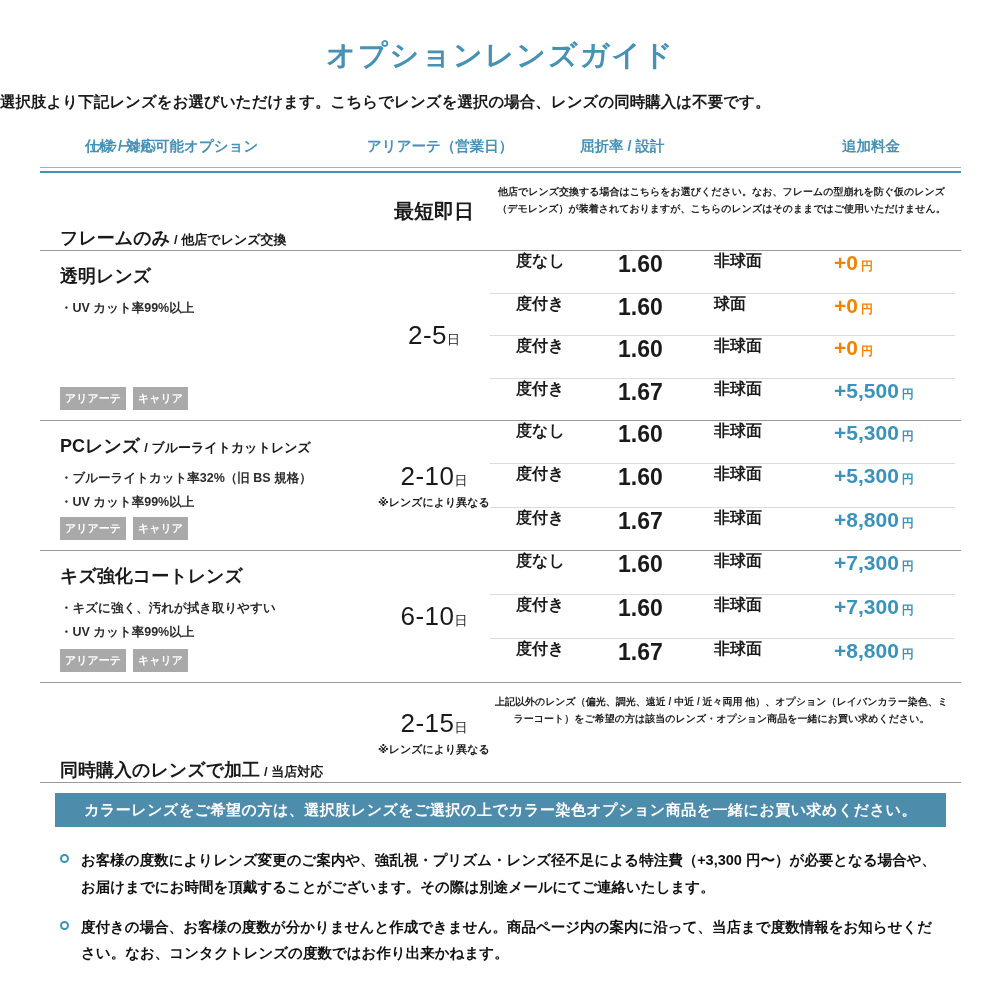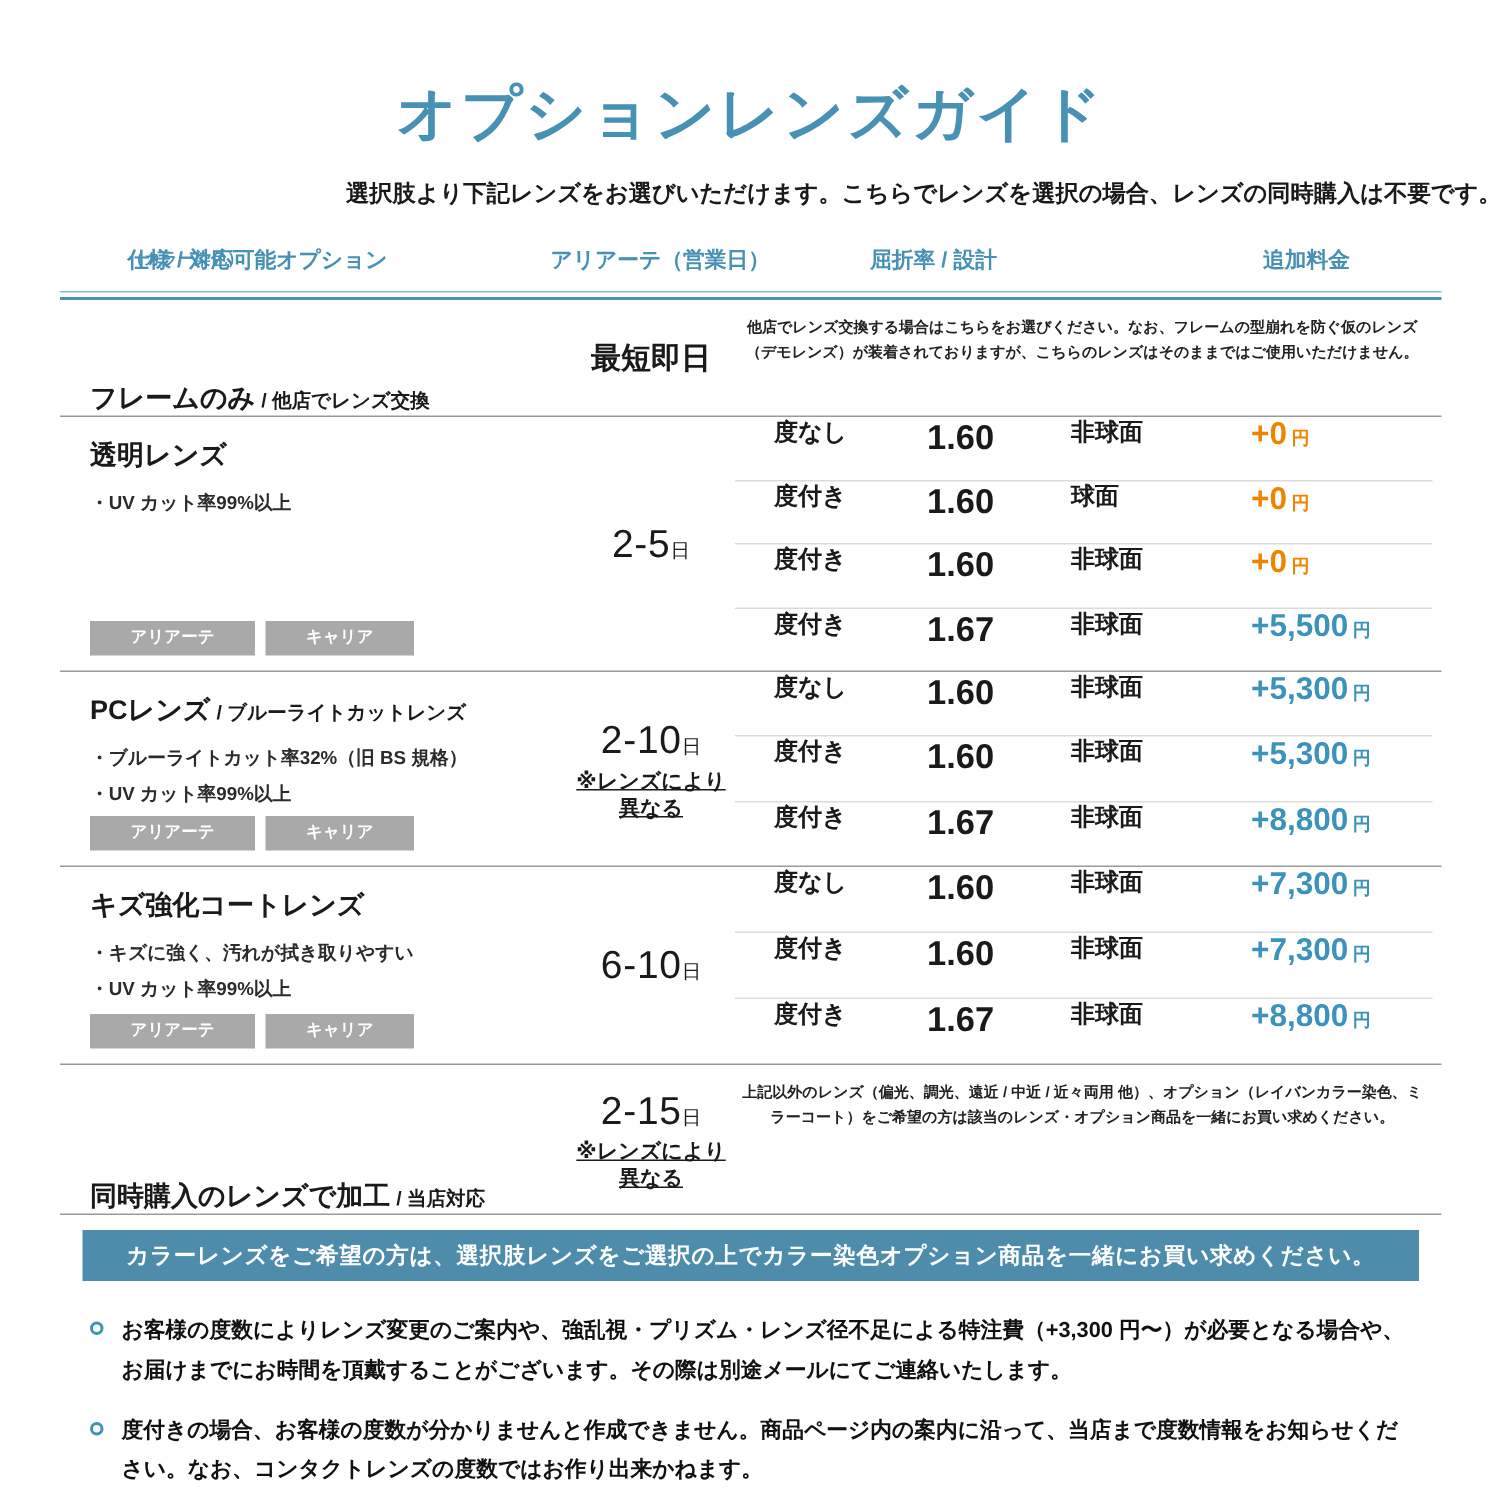--- a/index.html
+++ b/index.html
@@ -6,25 +6,25 @@
   html,body { background:#ffffff; }
   body {
     width:1001px; height:1000px;
     font-family:"Liberation Sans","DejaVu Sans",sans-serif;
     color:#1a1a1a; overflow:hidden;
   }
   .page { width:1001px; height:1000px; position:relative; }
 
   
   .title {
-    padding-top:48px; text-align:center;
-    font-size:40px; font-weight:bold; color:#4691b4; letter-spacing:2px;
+    padding-top:36px; text-align:center;
+    font-size:29px; font-weight:bold; color:#4691b4; letter-spacing:2px;
   }
   .subtitle {
-    margin-top:16px; text-align:right;
+    margin-top:16px; text-align:left;
     font-size:15.5px; font-weight:bold; color:#1a1a1a;
   }
 
   
   .col-headers { position:relative; height:22px; margin-top:24px; }
   .col-headers span { position:absolute; top:0; font-size:14.5px; font-weight:bold; color:#4691b4; white-space:nowrap; }
   .h-spec  { left:85px; }
   .h-spec .small { font-size:11px; position:static; }
   .h-ship  { left:367px; }
   .h-refr  { left:580px; }
@@ -49,27 +49,27 @@
   .col-ship { width:112px; display:flex; flex-direction:column; align-items:center; justify-content:center; text-align:center; }
   .col-opts { flex:1; display:flex; flex-direction:column; padding-right:6px; }
 
   .row-name { font-size:18px; font-weight:bold; white-space:nowrap; }
   .row-suffix { font-size:13px; font-weight:bold; margin-left:4px; }
   .bullets { list-style:none; margin-top:9px; }
   .bullets li { font-size:12.5px; font-weight:bold; color:#2b2b2b; line-height:1.9; white-space:nowrap; }
   .badges { margin-top:auto; display:flex; gap:7px; }
   .badge {
     background:#a9a9a9; color:#ffffff; font-size:11px; font-weight:bold;
-    padding:4px 27px; line-height:1.4; white-space:nowrap;
+    padding:4px 5px; line-height:1.4; white-space:nowrap;
   }
 
   .ship-main { font-size:20px; font-weight:bold; }
   .ship-big { font-size:26px; font-weight:normal; letter-spacing:0.5px; }
   .ship-big .unit { font-size:13px; letter-spacing:0; }
-  .ship-note { font-size:14px; font-weight:bold; margin-top:3px;text-decoration:underline; }
+  .ship-note { font-size:11px; font-weight:bold; margin-top:3px; }
 
   .row-note {
     font-size:10px; line-height:1.72; color:#222222; font-weight:bold;
     padding:10px 2px 8px 0; align-self:center;text-align:center;
   }
 
   .opt-row { flex:1; display:flex; align-items:flex-start; border-bottom:1px solid #dcdcdc; }
   .opt-row:last-child { border-bottom:none; }
   .opt-power  { margin-left:26px; width:102px; font-size:16px; font-weight:bold; }
   .opt-index  { width:96px; font-size:23px; font-weight:bold; }

